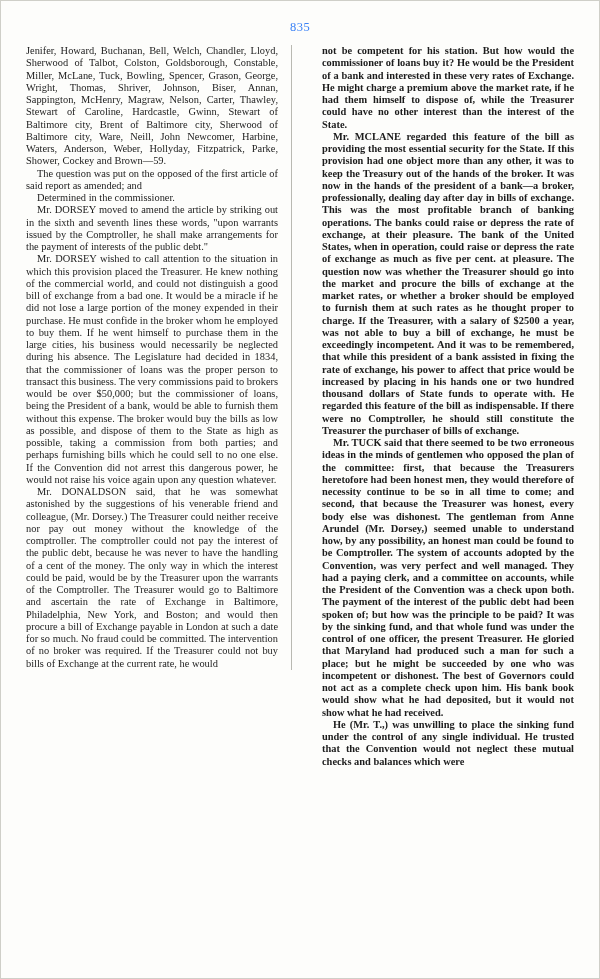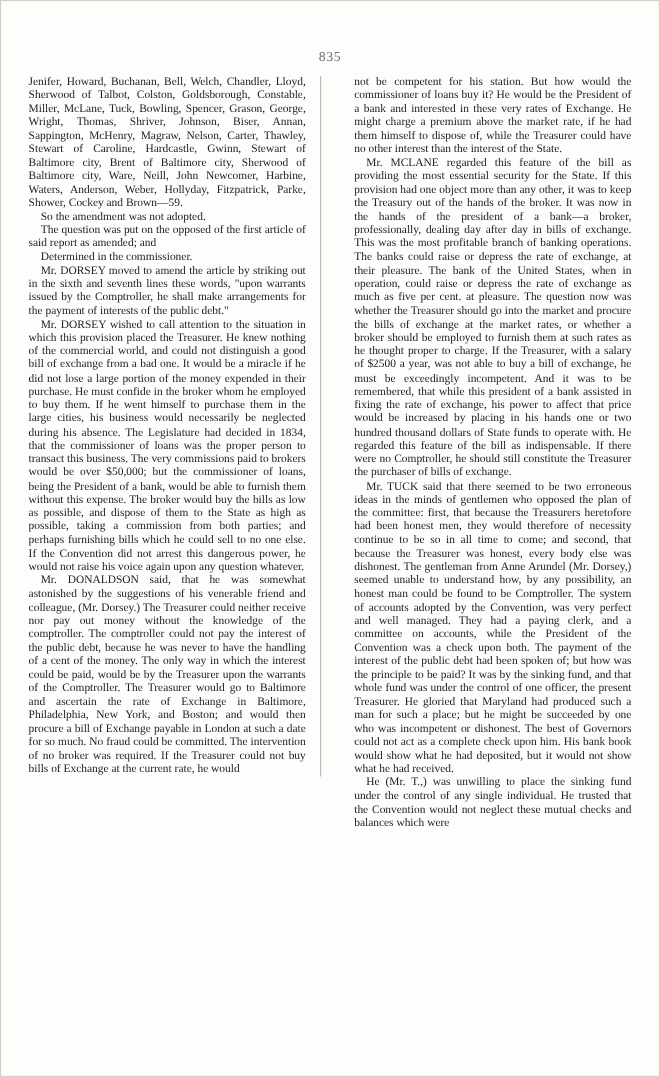--- a/index.html
+++ b/index.html
@@ -27,43 +27,44 @@
     content: "";
     position: absolute;
     left: 0; top: 0; right: 0; bottom: 0;
     border: 1px solid #cfcfc8;
     pointer-events: none;
   }
   #page-number {
     text-align: center;
     font-size: 12.5px;
     letter-spacing: 0.5px;
-    padding-top: 44px;
+    padding-top: 20px;
     padding-bottom: 10px;
-    color: #737373;
+    color: #3b82f6;
     font-family: "Liberation Serif", serif;
   }
   #columns {
     display: flex;
     gap: 30px;
     padding: 0 26px 0 26px;
     box-sizing: border-box;
     align-items: flex-start;
   }
   .column {
     width: 268px;
     position: relative;
   }
   .column.left {
     border-right: 1px solid #b9b9b2;
     padding-right: 13px;
     width: 268px;
   }
   .column.right {
     padding-left: 0px;
+    font-weight: bold;
   }
   p.para {
     margin: 0;
     font-size: 10.4px;
     line-height: 12.25px;
     text-align: justify;
     text-justify: inter-word;
     hyphens: none;
     color: #1c1c1c;
     font-family: "Liberation Serif", serif;
@@ -79,21 +80,20 @@
 <body>
 
 <div id="page">
 
   <div id="page-number">835</div>
 
   <div id="columns">
 
     <div class="column left">
       <p class="para noindent">Jenifer, Howard, Buchanan, Bell, Welch, Chandler, Lloyd, Sherwood of Talbot, Colston, Goldsborough, Constable, Miller, McLane, Tuck, Bowling, Spencer, Grason, George, Wright, Thomas, Shriver, Johnson, Biser, Annan, Sappington, McHenry, Magraw, Nelson, Carter, Thawley, Stewart of Caroline, Hardcastle, Gwinn, Stewart of Baltimore city, Brent of Baltimore city, Sherwood of Baltimore city, Ware, Neill, John Newcomer, Harbine, Waters, Anderson, Weber, Hollyday, Fitzpatrick, Parke, Shower, Cockey and Brown—59.</p>
-      <p class="para indent">So the amendment was not adopted.</p>
       <p class="para indent">The question was put on the opposed of the first article of said report as amended; and</p>
       <p class="para indent">Determined in the commissioner.</p>
       <p class="para indent">Mr. DORSEY moved to amend the article by striking out in the sixth and seventh lines these words, "upon warrants issued by the Comptroller, he shall make arrangements for the payment of interests of the public debt."</p>
       <p class="para indent">Mr. DORSEY wished to call attention to the situation in which this provision placed the Treasurer. He knew nothing of the commercial world, and could not distinguish a good bill of exchange from a bad one. It would be a miracle if he did not lose a large portion of the money expended in their purchase. He must confide in the broker whom he employed to buy them. If he went himself to purchase them in the large cities, his business would necessarily be neglected during his absence. The Legislature had decided in 1834, that the commissioner of loans was the proper person to transact this business. The very commissions paid to brokers would be over $50,000; but the commissioner of loans, being the President of a bank, would be able to furnish them without this expense. The broker would buy the bills as low as possible, and dispose of them to the State as high as possible, taking a commission from both parties; and perhaps furnishing bills which he could sell to no one else. If the Convention did not arrest this dangerous power, he would not raise his voice again upon any question whatever.</p>
       <p class="para indent">Mr. DONALDSON said, that he was somewhat astonished by the suggestions of his venerable friend and colleague, (Mr. Dorsey.) The Treasurer could neither receive nor pay out money without the knowledge of the comptroller. The comptroller could not pay the interest of the public debt, because he was never to have the handling of a cent of the money. The only way in which the interest could be paid, would be by the Treasurer upon the warrants of the Comptroller. The Treasurer would go to Baltimore and ascertain the rate of Exchange in Baltimore, Philadelphia, New York, and Boston; and would then procure a bill of Exchange payable in London at such a date for so much. No fraud could be committed. The intervention of no broker was required. If the Treasurer could not buy bills of Exchange at the current rate, he would</p>
     </div>
 
     <div class="column right">
       <p class="para noindent">not be competent for his station. But how would the commissioner of loans buy it? He would be the President of a bank and interested in these very rates of Exchange. He might charge a premium above the market rate, if he had them himself to dispose of, while the Treasurer could have no other interest than the interest of the State.</p>
       <p class="para indent">Mr. MCLANE regarded this feature of the bill as providing the most essential security for the State. If this provision had one object more than any other, it was to keep the Treasury out of the hands of the broker. It was now in the hands of the president of a bank—a broker, professionally, dealing day after day in bills of exchange. This was the most profitable branch of banking operations. The banks could raise or depress the rate of exchange, at their pleasure. The bank of the United States, when in operation, could raise or depress the rate of exchange as much as five per cent. at pleasure. The question now was whether the Treasurer should go into the market and procure the bills of exchange at the market rates, or whether a broker should be employed to furnish them at such rates as he thought proper to charge. If the Treasurer, with a salary of $2500 a year, was not able to buy a bill of exchange, he must be exceedingly incompetent. And it was to be remembered, that while this president of a bank assisted in fixing the rate of exchange, his power to affect that price would be increased by placing in his hands one or two hundred thousand dollars of State funds to operate with. He regarded this feature of the bill as indispensable. If there were no Comptroller, he should still constitute the Treasurer the purchaser of bills of exchange.</p>

